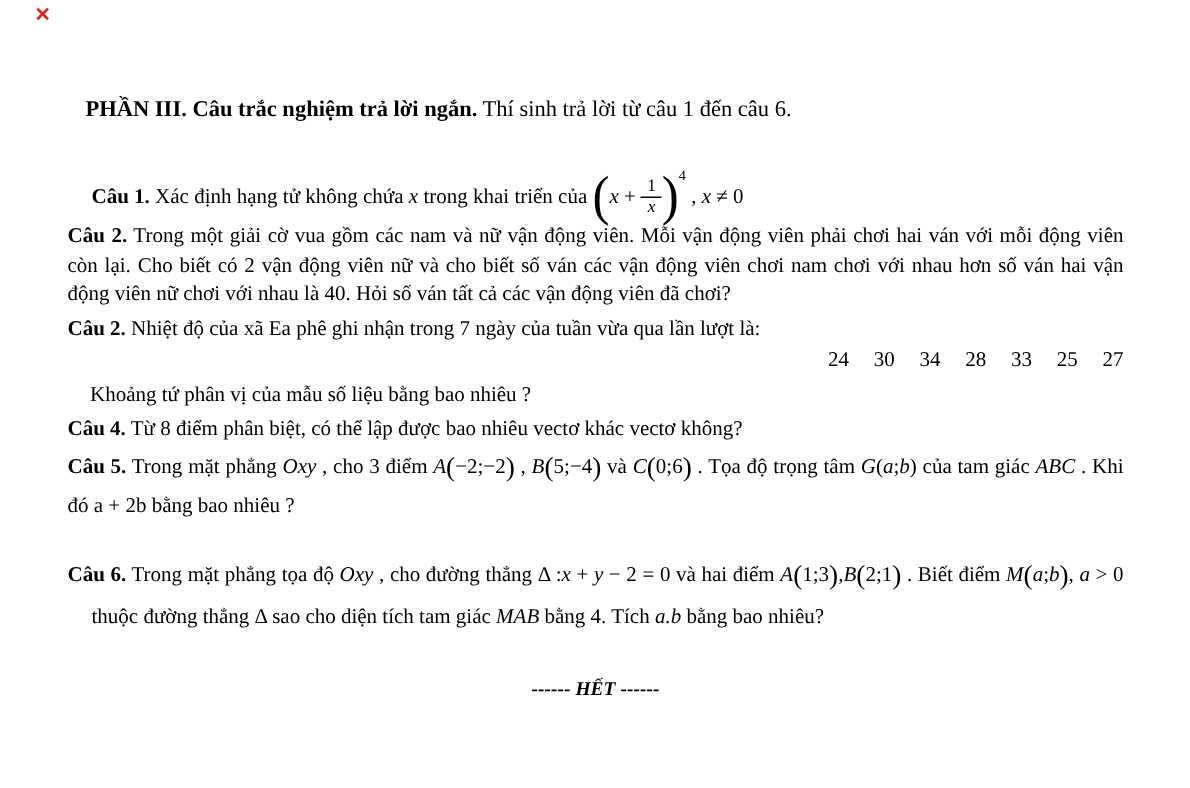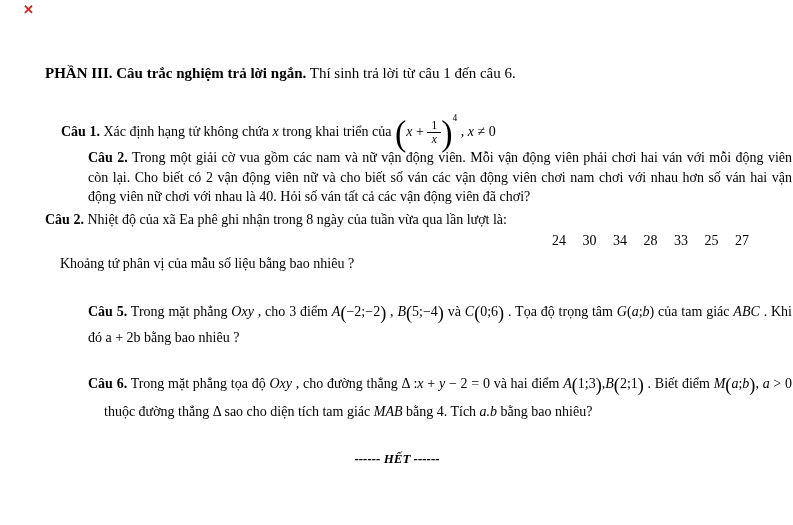--- a/index.html
+++ b/index.html
@@ -3,31 +3,31 @@
 <meta charset="utf-8">
 <style>
   html,body{margin:0;padding:0;}
   body{
     width:793px;height:525px;background:#ffffff;color:#000;
     font-family:"Liberation Serif","DejaVu Serif",serif;
     -webkit-font-smoothing:antialiased;
   }
   .page{position:relative;width:793px;height:525px;overflow:hidden;background:#fff;}
   .block{position:absolute;left:45px;width:704px;font-size:14px;line-height:19.5px;}
-  .justify{text-align:justify;margin-left:43px;}
+  .justify{text-align:justify;}
   .b{font-weight:700;}
   .i{font-style:italic;}
   .bi{font-weight:700;font-style:italic;}
   .mp{font-size:1.3em;vertical-align:-0.14em;line-height:1;}
   .bigp{font-size:34px;line-height:1;vertical-align:middle;display:inline-block;transform:scaleY(1.08);}
   .sup{font-size:9.5px;vertical-align:15px;}
   .frac{display:inline-block;vertical-align:middle;text-align:center;font-size:11.5px;line-height:1.15;}
   .frac .fr-num{display:block;padding:0 4px;border-bottom:1px solid #000;}
   .frac .fr-den{display:block;font-style:italic;}
-  #heading{top:64px;font-size:15px;}
+  #heading{top:64px;font-size:15px;margin-left:12px;}
   #q1{top:94px;height:48px;line-height:48px;white-space:nowrap;margin-left:16px;}
   #q2{top:148px;}
   #q3-line1{top:210px;}
   #q3-numbers{top:231px;text-align:right;word-spacing:13px;}
   #q3-line3{top:254px;padding-left:15px;}
   #q4{top:277px;}
   #q5{top:299px;line-height:26px;font-family:Liberation Serif, serif;}
   #q6{top:370px;line-height:28px;padding-left:16px;text-indent:-16px;width:688px;}
   #footer{top:449px;text-align:center;font-size:13px;}
   #broken-image{position:absolute;left:23px;top:3px;font-size:13px;font-weight:700;line-height:1;}
@@ -38,26 +38,27 @@
 <div class="page">
 
   <span id="broken-image" style="color: rgb(224, 35, 28);">✕</span>
 
   <div class="block" id="heading"><span class="b">PHẦN III. Câu trắc nghiệm trả lời ngắn.</span><span> Thí sinh trả lời từ câu 1 đến câu 6.</span></div>
 
   <div class="block" id="q1"><span class="b">Câu 1.</span><span> Xác định hạng tử không chứa </span><span class="i">x</span><span> trong khai triển của </span><span class="bigp">(</span><span class="i">x</span><span> + </span><span class="frac"><span class="fr-num">1</span><span class="fr-den">x</span></span><span class="bigp">)</span><span class="sup">4</span><span> , </span><span class="i">x</span><span> ≠ 0</span></div>
 
   <div class="block justify" id="q2"><span class="b">Câu 2.</span><span> Trong một giải cờ vua gồm các nam và nữ vận động viên. Mỗi vận động viên phải chơi hai ván với mỗi động viên còn lại. Cho biết có 2 vận động viên nữ và cho biết số ván các vận động viên chơi nam chơi với nhau hơn số ván hai vận động viên nữ chơi với nhau là 40. Hỏi số ván tất cả các vận động viên đã chơi?</span></div>
 
-  <div class="block" id="q3-line1"><span class="b">Câu 2.</span><span> Nhiệt độ của xã Ea phê  ghi nhận trong 8 ngày của tuần vừa qua lần lượt là:</span></div>
+  <div class="block" id="q3-line1"><span class="b">Câu 2.</span><span> Nhiệt độ của xã Ea phê  ghi nhận trong 7 ngày của tuần vừa qua lần lượt là:</span></div>
 
   <div class="block" id="q3-numbers">24 30 34 28 33 25 27</div>
 
   <div class="block" id="q3-line3">Khoảng tứ phân vị của mẫu số liệu bằng bao nhiêu ?</div>
 
+  <div class="block" id="q4"><span class="b">Câu 4.</span><span> Từ 8 điểm phân biệt, có thể lập được bao nhiêu vectơ khác vectơ không?</span></div>
 
   <div class="block justify" id="q5"><span class="b">Câu 5.</span><span> Trong mặt phẳng </span><span class="i">Oxy</span><span> , cho 3 điểm </span><span class="i">A</span><span class="mp">(</span><span>−2;−2</span><span class="mp">)</span><span> , </span><span class="i">B</span><span class="mp">(</span><span>5;−4</span><span class="mp">)</span><span> và </span><span class="i">C</span><span class="mp">(</span><span>0;6</span><span class="mp">)</span><span> . Tọa độ trọng tâm </span><span class="i">G</span><span>(</span><span class="i">a</span><span>;</span><span class="i">b</span><span>)</span><span> của tam giác </span><span class="i">ABC</span><span> . Khi đó a + 2b bằng bao nhiêu ?</span></div>
 
   <div class="block justify" id="q6"><span class="b">Câu 6.</span><span> Trong mặt phẳng tọa độ </span><span class="i">Oxy</span><span> , cho đường thẳng Δ :</span><span class="i">x</span><span> + </span><span class="i">y</span><span> − 2 = 0 và hai điểm </span><span class="i">A</span><span class="mp">(</span><span>1;3</span><span class="mp">)</span><span>,</span><span class="i">B</span><span class="mp">(</span><span>2;1</span><span class="mp">)</span><span> . Biết điểm </span><span class="i">M</span><span class="mp">(</span><span class="i">a</span><span>;</span><span class="i">b</span><span class="mp">)</span><span>, </span><span class="i">a</span><span> &gt; 0 thuộc đường thẳng Δ sao cho diện tích tam giác </span><span class="i">MAB</span><span> bằng 4. Tích </span><span class="i">a.b</span><span> bằng bao nhiêu?</span></div>
 
   <div class="block bi" id="footer">------ HẾT ------</div>
 
 </div>
 
 </body></html>

